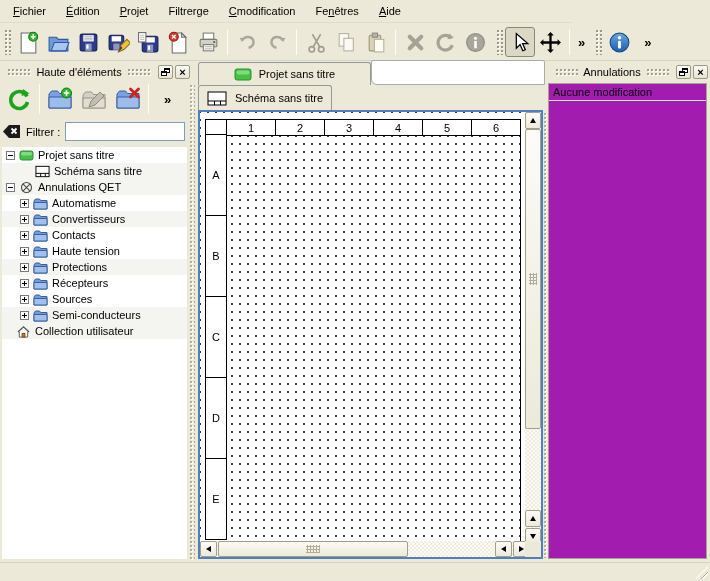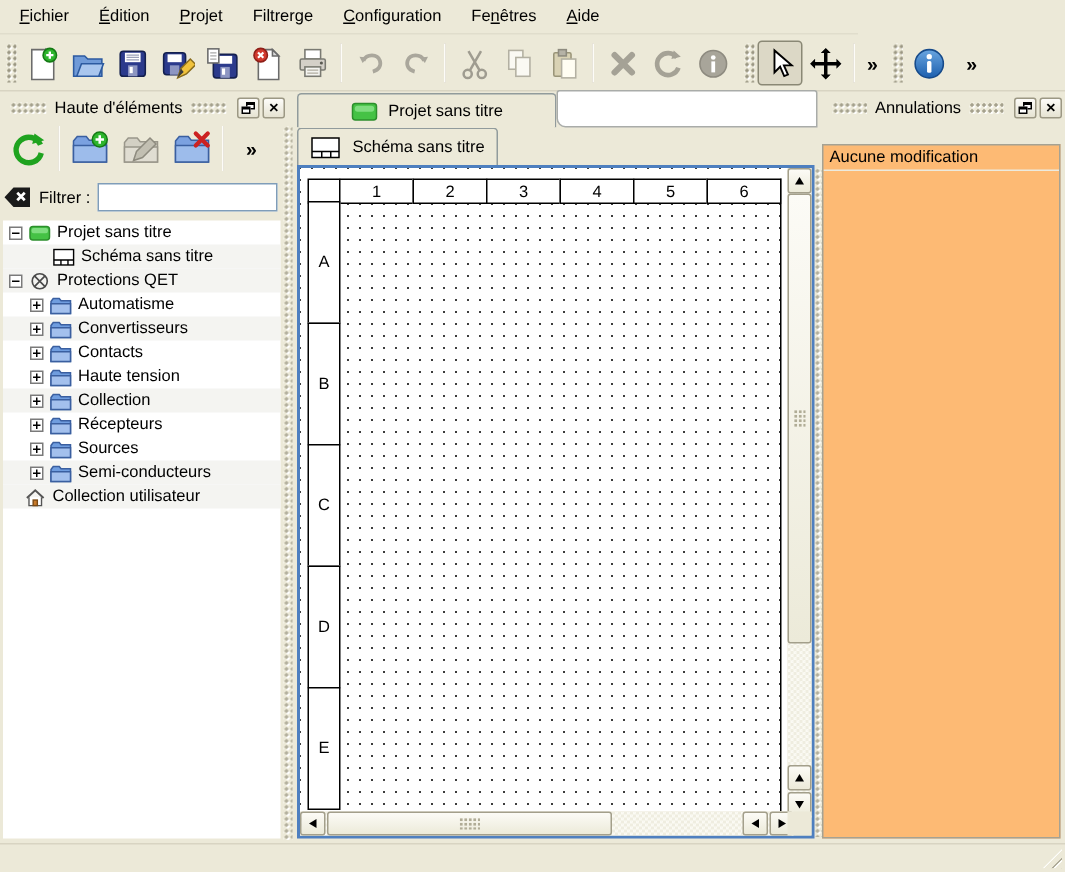--- a/index.html
+++ b/index.html
@@ -116,38 +116,38 @@
   .sbh-btn { position:absolute; top:0; height:16px; width:17px; }
   .sb-corner { position:absolute; right:0; bottom:0; width:16px; height:16px; background:#ece9d8; }
   .thumb-grip { display:block;
     background-image:radial-gradient(circle,#b0ac96 1px,transparent 1.2px);
     background-size:3px 3px; }
   .tri-up    { width:0; height:0; border-left:3.5px solid transparent; border-right:3.5px solid transparent; border-bottom:5px solid #000; }
   .tri-down  { width:0; height:0; border-left:3.5px solid transparent; border-right:3.5px solid transparent; border-top:5px solid #000; }
   .tri-left  { width:0; height:0; border-top:3.5px solid transparent; border-bottom:3.5px solid transparent; border-right:5px solid #000; }
   .tri-right { width:0; height:0; border-top:3.5px solid transparent; border-bottom:3.5px solid transparent; border-left:5px solid #000; }
   
-  .undo-list { flex:1; background:#fdba74; border:1px solid #a5a293; margin:16px 3px 2px 0; overflow:hidden; }
+  .undo-list { flex:1; background:#a21caf; border:1px solid #a5a293; margin:3px 3px 2px 0; overflow:hidden; }
   .undo-item { height:17px; padding:2px 4px; border-bottom:1px solid #eceade; white-space:nowrap; }
   
   .statusbar { position:absolute; left:0; bottom:0; width:710px; height:19px;
     border-top:1px solid #d8d4c2; background:#ece9d8; }
   .resize-grip { position:absolute; right:2px; bottom:2px; width:13px; height:13px;
     background:repeating-linear-gradient(135deg,transparent 0 3px,#aeab99 3px 4px,#fdfdfa 4px 5px);
     clip-path:polygon(100% 0,100% 100%,0 100%); }
 </style>
 </head>
 <body>
 
 <div class="menubar">
   <div class="menu-item"><span class="key">F</span><span>ichier</span></div>
   <div class="menu-item"><span class="key">É</span><span>dition</span></div>
   <div class="menu-item"><span class="key">P</span><span>rojet</span></div>
   <div class="menu-item"><span>Filtrer</span><span class="key">g</span><span>e</span></div>
-  <div class="menu-item"><span class="key">C</span><span>onfiguration</span></div>
+  <div class="menu-item"><span class="key">C</span><span>modification</span></div>
   <div class="menu-item"><span>Fe</span><span class="key">n</span><span>êtres</span></div>
   <div class="menu-item"><span class="key">A</span><span>ide</span></div>
 </div>
 
 <div class="toolbar">
   <div class="tb-handle"></div>
 
   <div class="tb-btn">
       <svg viewBox="0 0 22 22">
         <path d="M4 2h9l5 5v14H4z" fill="#fff" stroke="#6b6b6b"></path>
@@ -388,21 +388,21 @@
 
     <div class="tree-row alt">
       <span class="t-ind" style="width:2px"></span>
       <span class="expander"></span>
       <span class="ticon">
           <svg viewBox="0 0 14 14">
             <circle cx="7" cy="7" r="5.4" fill="none" stroke="#4a4a4a" stroke-width="1.2"></circle>
             <path d="M3.2 3.2l7.6 7.6M10.8 3.2l-7.6 7.6" stroke="#4a4a4a" stroke-width="1.2"></path>
           </svg>
         </span>
-      <span class="tlabel">Protections QET</span>
+      <span class="tlabel">Annulations QET</span>
     </div>
 
     <div class="tree-row">
       <span class="t-ind" style="width:16px"></span>
         <span class="expander plus"></span>
       <span class="ticon">
           <svg viewBox="0 0 15 13">
             <path d="M1 4l1.5-2h4l1.2 1.5H14V12H1z" fill="#6f9ddf" stroke="#3a5fa0"></path>
             <path d="M1 5.5h13V12H1z" fill="#a3c0ed" stroke="#3a5fa0"></path>
           </svg>
@@ -444,21 +444,21 @@
     </div>
     <div class="tree-row alt">
       <span class="t-ind" style="width:16px"></span>
         <span class="expander plus"></span>
       <span class="ticon">
           <svg viewBox="0 0 15 13">
             <path d="M1 4l1.5-2h4l1.2 1.5H14V12H1z" fill="#6f9ddf" stroke="#3a5fa0"></path>
             <path d="M1 5.5h13V12H1z" fill="#a3c0ed" stroke="#3a5fa0"></path>
           </svg>
         </span>
-      <span class="tlabel">Collection</span>
+      <span class="tlabel">Protections</span>
     </div>
     <div class="tree-row">
       <span class="t-ind" style="width:16px"></span>
         <span class="expander plus"></span>
       <span class="ticon">
           <svg viewBox="0 0 15 13">
             <path d="M1 4l1.5-2h4l1.2 1.5H14V12H1z" fill="#6f9ddf" stroke="#3a5fa0"></path>
             <path d="M1 5.5h13V12H1z" fill="#a3c0ed" stroke="#3a5fa0"></path>
           </svg>
         </span>

